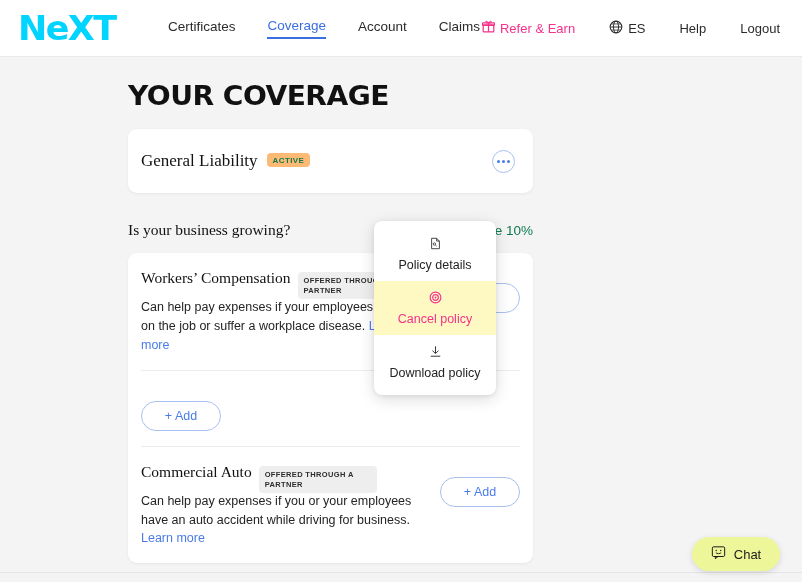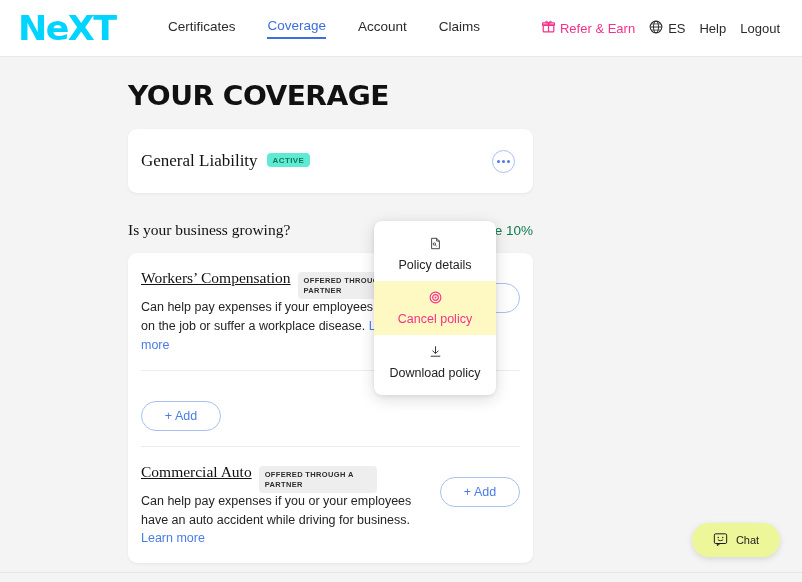--- a/index.html
+++ b/index.html
@@ -58,21 +58,21 @@
   }
   .nav-link.active {
     color: #3b6fe0;
     border-bottom: 2px solid #3b6fe0;
   }
 
   #header-right {
     margin-left: auto;
     display: flex;
     align-items: center;
-    gap: 14px;
+    gap: 34px;
   }
 
   #refer-earn {
     display: flex;
     align-items: center;
     gap: 5px;
     color: #f5318a;
     font-size: 13px;
     cursor: pointer;
     white-space: nowrap;
@@ -138,21 +138,21 @@
   }
 
   #policy-name {
     font-family: "Liberation Serif", serif;
     font-size: 17px;
     color: #121212;
   }
 
   .badge-active {
     margin-left: 9px;
-    background: #5eead4;
+    background: #fdba74;
     color: #13794f;
     font-size: 8px;
     font-weight: 700;
     letter-spacing: 0.4px;
     padding: 3px 6px 2px;
     border-radius: 4px;
     text-transform: uppercase;
     position: relative;
     top: -1px;
   }
@@ -221,21 +221,20 @@
     flex-wrap: wrap;
     gap: 7px;
     margin-bottom: 2px;
   }
 
   .product-title {
     font-family: "Liberation Serif", serif;
     font-size: 15.5px;
     line-height: 1.12;
     color: #121212;
-    text-decoration: underline;
   }
 
   .product-tag {
     background: #eeeeee;
     color: #2d2d2d;
     font-size: 7.5px;
     font-weight: 700;
     letter-spacing: 0.35px;
     line-height: 1.35;
     padding: 4px 6px 3px;
@@ -306,33 +305,33 @@
     height: 14px;
     display: flex;
     align-items: center;
     justify-content: center;
   }
 
   
   #chat-button {
     position: absolute;
     right: 22px;
-    bottom: 24px;
+    bottom: 10px;
     width: 88px;
     height: 34px;
     background: #eef69a;
     border: none;
     border-radius: 18px;
     display: flex;
     align-items: center;
     justify-content: center;
     gap: 8px;
     cursor: pointer;
     font-family: "Liberation Sans", sans-serif;
-    font-size: 11px;
+    font-size: 13px;
     color: #1c1c1c;
     box-shadow: 0 2px 6px rgba(0,0,0,0.12);
     z-index: 30;
   }
 
   #page-bottom-rule {
     position: absolute;
     left: 0; right: 0; bottom: 8px;
     height: 1px;
     background: #e4e4e4;

